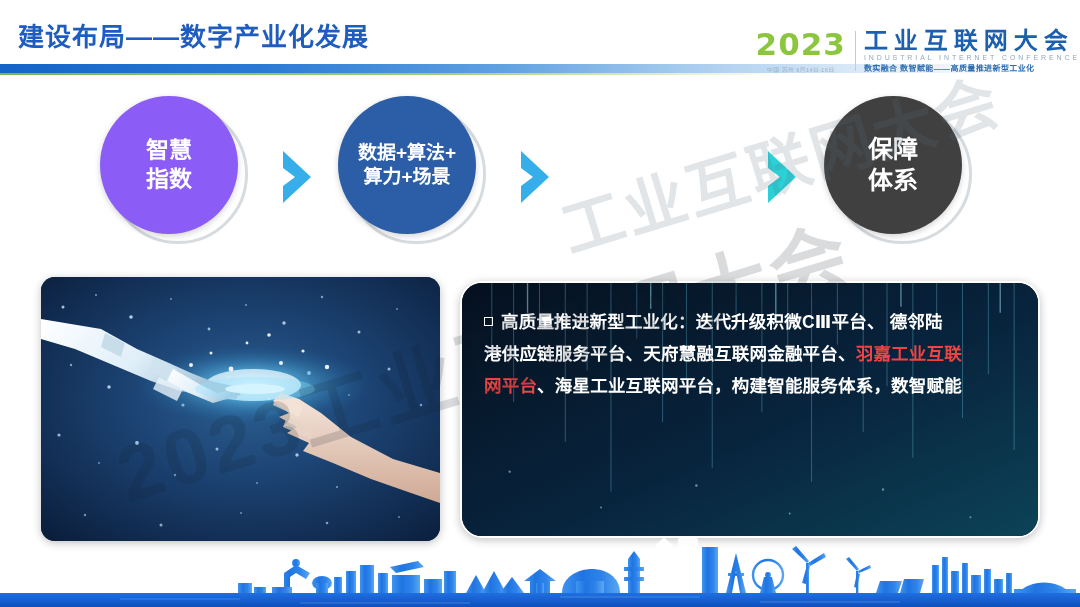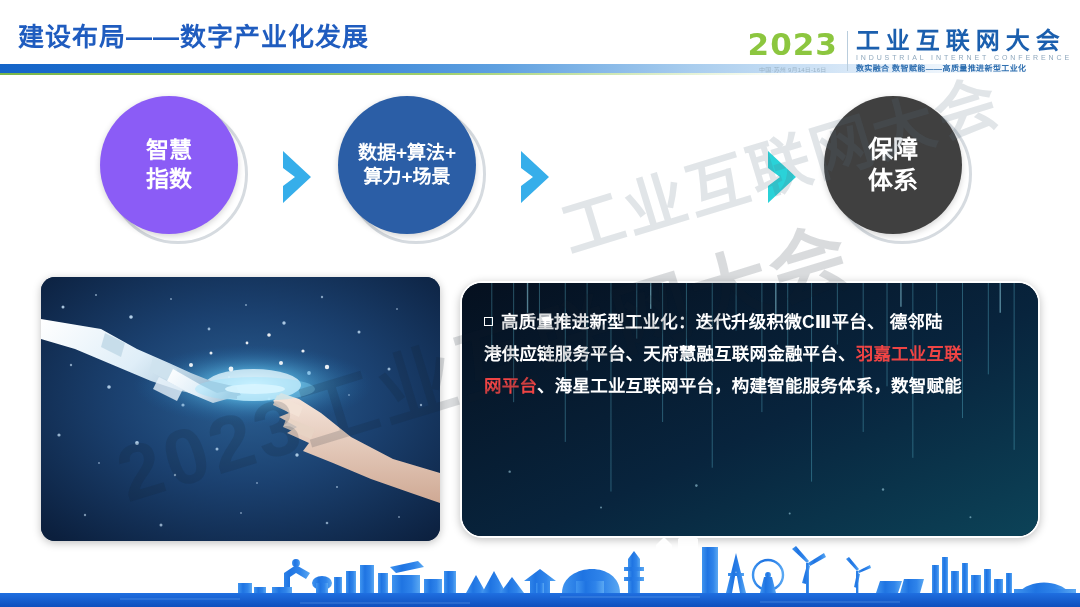--- a/index.html
+++ b/index.html
@@ -21,21 +21,21 @@
   .hdr-rule{
     position:absolute;left:0;top:64px;width:1080px;height:9px;
     background:linear-gradient(to right,#1464c8 0%,#2a7ad4 24%,#5ea0e0 46%,#a9cdee 64%,#dceaf8 80%,#ffffff 95%);
   }
   .hdr-rule-green{
     position:absolute;left:0;top:73px;width:790px;height:2px;
     background:linear-gradient(to right,#7ab648 0%,#9fcf6a 55%,rgba(255,255,255,0) 100%);
   }
 
   
-  .logo{position:absolute;right:8px;top:24px;height:54px;display:flex;align-items:center;}
+  .logo{position:absolute;right:0;top:24px;height:54px;display:flex;align-items:center;}
   .logo-left{display:flex;flex-direction:column;align-items:center;padding-right:9px;}
   .logo-year{
     font-size:31px;font-weight:700;color:#8cc63f;letter-spacing:1px;line-height:1;
     font-family:"DejaVu Sans",sans-serif;
   }
   .logo-date{font-size:6px;color:#9ab3c6;letter-spacing:.2px;margin-top:5px;white-space:nowrap;}
   .logo-div{width:1px;height:40px;background:#b9cddd;margin:0 8px 0 0;}
   .logo-right{display:flex;flex-direction:column;justify-content:center;}
   .logo-cn{
     font-size:24px;font-weight:700;color:#1b5fae;letter-spacing:6px;line-height:1.05;white-space:nowrap;

